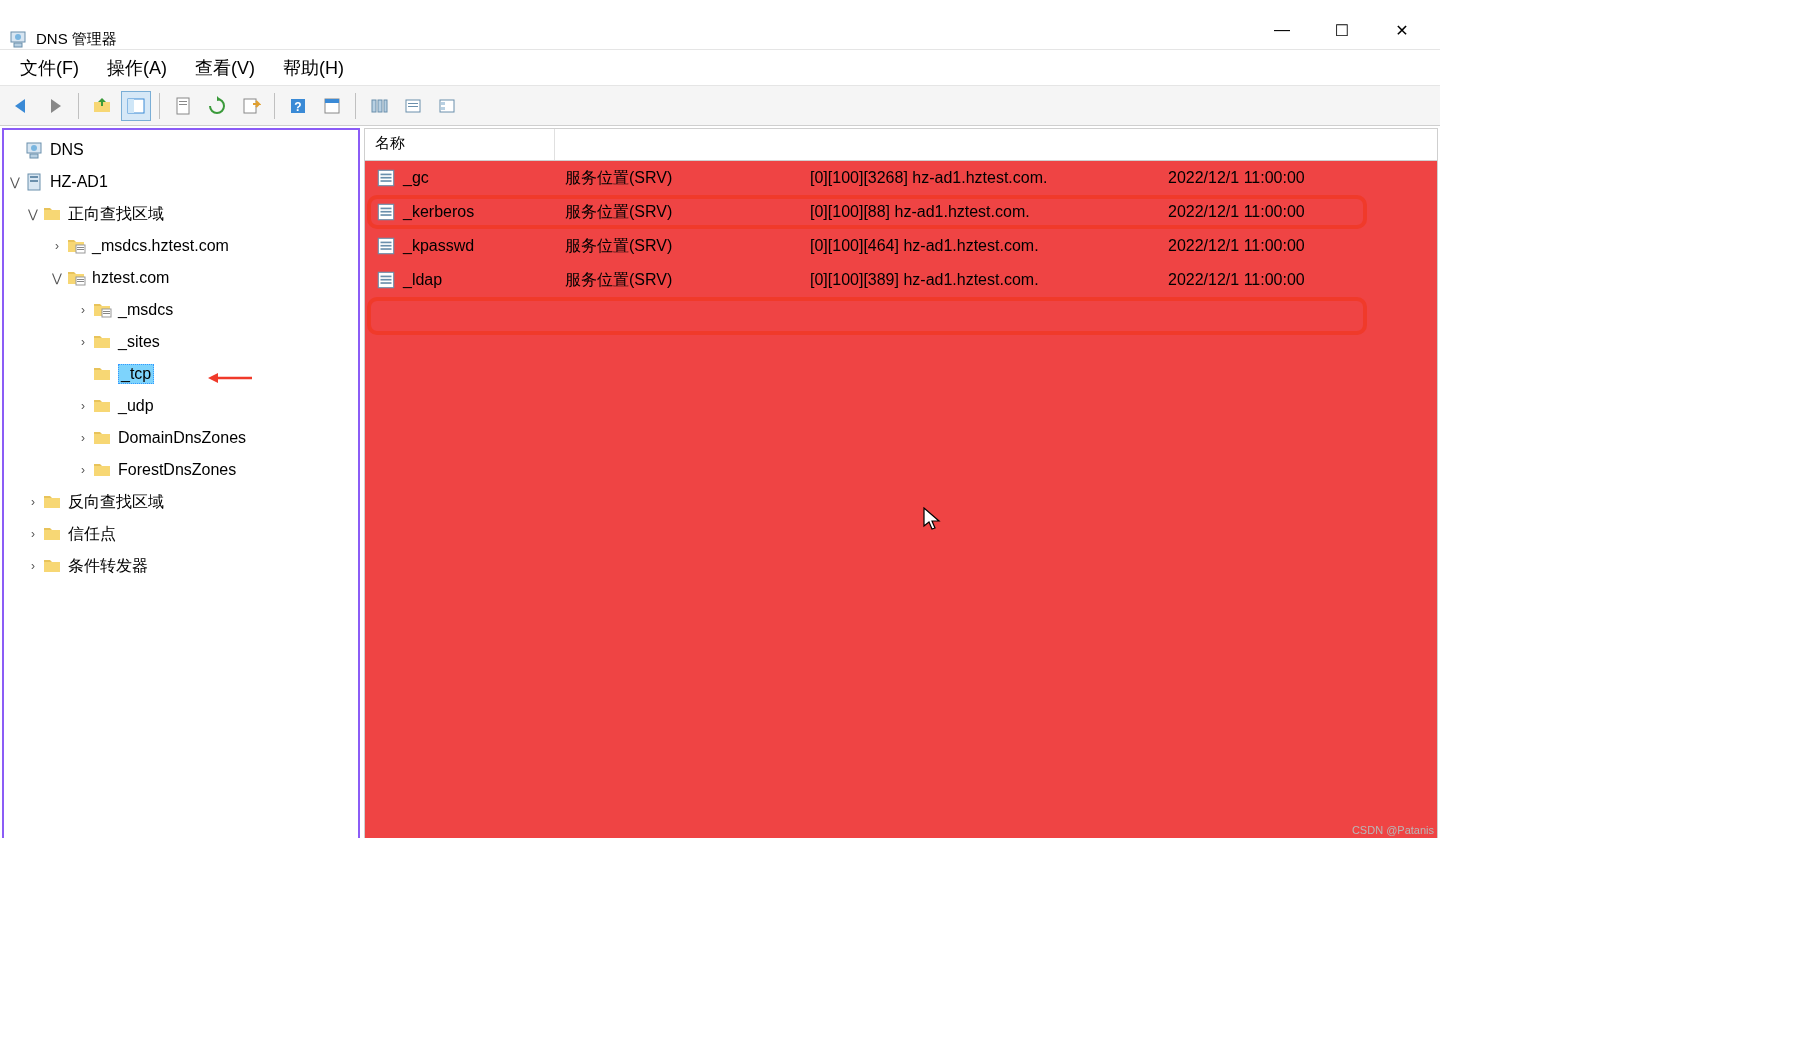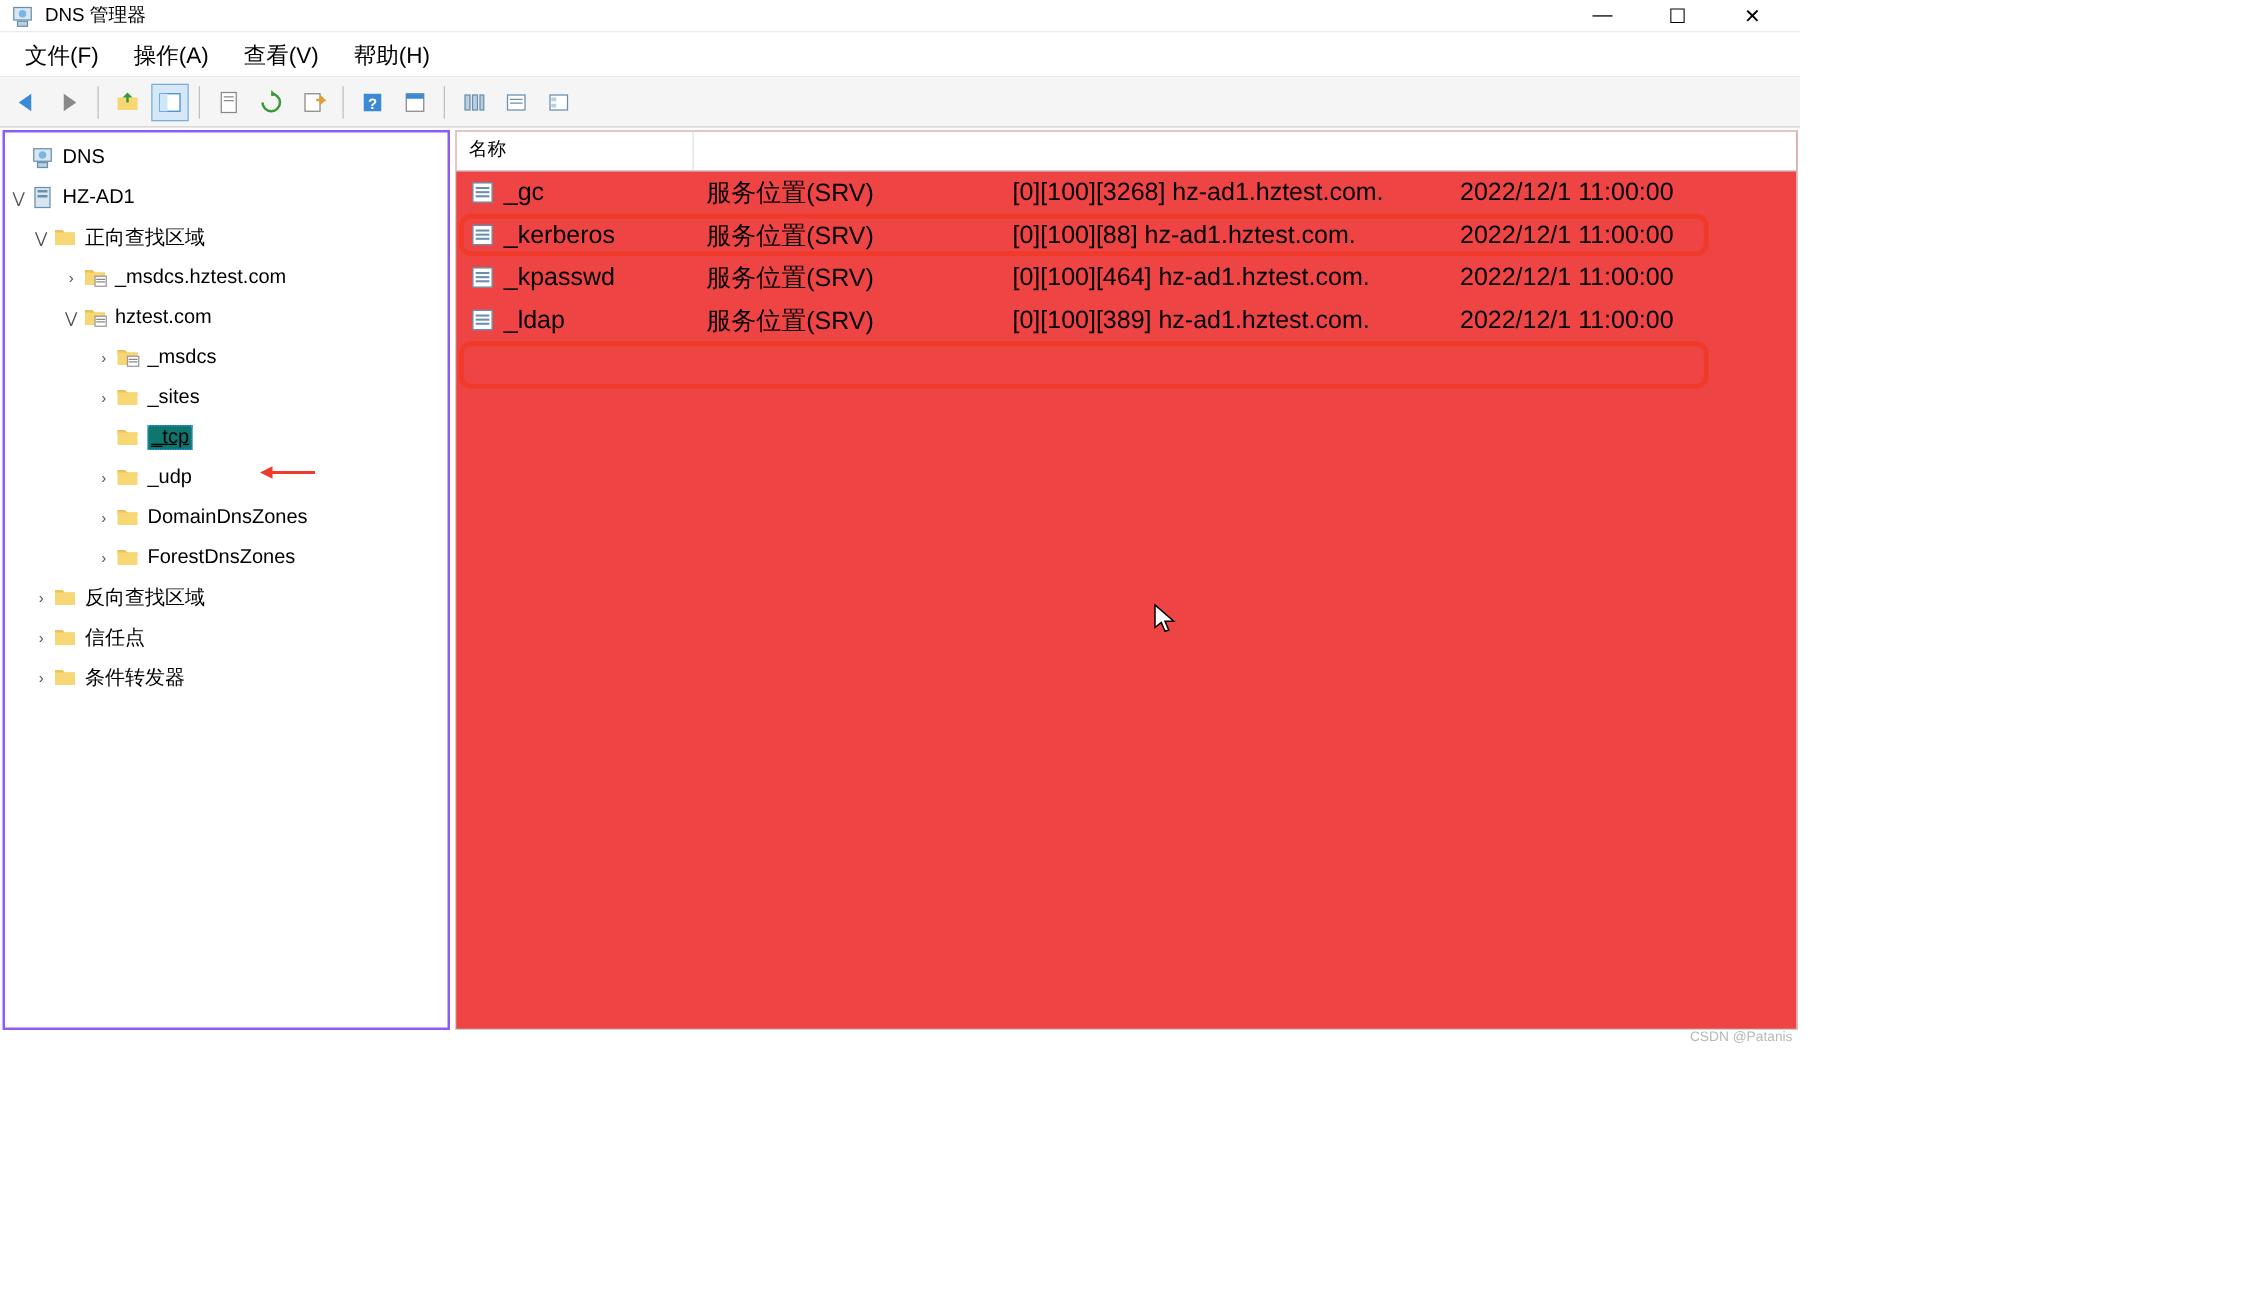--- a/index.html
+++ b/index.html
@@ -1,19 +1,19 @@
 <!DOCTYPE html>
 <html><head>
 <meta charset="utf-8">
 <style>
 * { box-sizing: border-box; margin: 0; padding: 0; }
 body { font-family: "Microsoft YaHei", "Segoe UI", sans-serif; font-size: 15px; background: #fff; color: #000; width: 1440px; height: 838px; overflow: hidden; position: relative; }
 
 
-.titlebar { height: 26px; display: flex; align-items: center; padding: 0 8px; background: #fff; border-bottom: 1px solid #e5e5e5; }
+.titlebar { height: 50px; display: flex; align-items: flex-end; padding: 0 8px; background: #fff; border-bottom: 1px solid #e5e5e5; }
 .titlebar-icon { width: 20px; height: 20px; margin-right: 8px; }
 .titlebar-text { flex: 1; font-size: 15px; }
 .window-controls { display: flex; gap: 0; }
 .win-btn { width: 60px; height: 38px; display: flex; align-items: center; justify-content: center; background: transparent; border: none; font-size: 16px; }
 
 
 .menubar { height: 36px; display: flex; align-items: center; padding: 0 6px; background: #fff; border-bottom: 1px solid #e5e5e5; }
 .menu-item { padding: 6px 14px; font-size: 18px; }
 
 
@@ -30,33 +30,33 @@
 
 .tree { padding: 4px 0; font-size: 16px; }
 .tree-node { display: flex; align-items: center; height: 32px; white-space: nowrap; }
 .twisty { width: 18px; text-align: center; color: #555; font-size: 12px; flex-shrink: 0; user-select: none; }
 .node-icon { width: 20px; height: 20px; margin-right: 6px; flex-shrink: 0; }
 .node-label { }
 .indent-0 { padding-left: 2px; }
 .indent-1 { padding-left: 20px; }
 .indent-2 { padding-left: 44px; }
 .indent-3 { padding-left: 70px; }
-.tree-node.selected .node-label { background: #0f766e; border: 1px dotted #3399ff; padding: 0 2px; text-decoration: underline; }
+.tree-node.selected .node-label { background: #7dd3fc; border: 1px dotted #3399ff; padding: 0 2px; }
 
 
 .list-header { display: flex; height: 32px; background: #fff; border-bottom: 1px solid #d0d0d0; }
 .list-header .col { border-right: 1px solid #e0e0e0; padding: 5px 10px; font-size: 15px; }
 .col-name { width: 190px; }
 .col-type { width: 245px; }
 .col-data { width: 358px; }
 .col-time { flex: 1; }
 
 
 .list-rows { position: relative; }
-.list-row { display: flex; height: 34px; align-items: center; font-size: 20px; }
+.list-row { display: flex; height: 34px; align-items: center; font-size: 16px; }
 .list-row .cell { padding: 0 10px; display: flex; align-items: center; }
 .row-icon { width: 22px; height: 22px; margin-right: 6px; flex-shrink: 0; }
 
 
 .folder-fill { fill: #f7d774; }
 .folder-tab { fill: #e8c35a; }
 
 
 .hl-box { position: absolute; border: 4px solid #f03a2a; border-radius: 10px; pointer-events: none; }
 .hl-1 { left: 2px; top: 34px; width: 1000px; height: 34px; }

